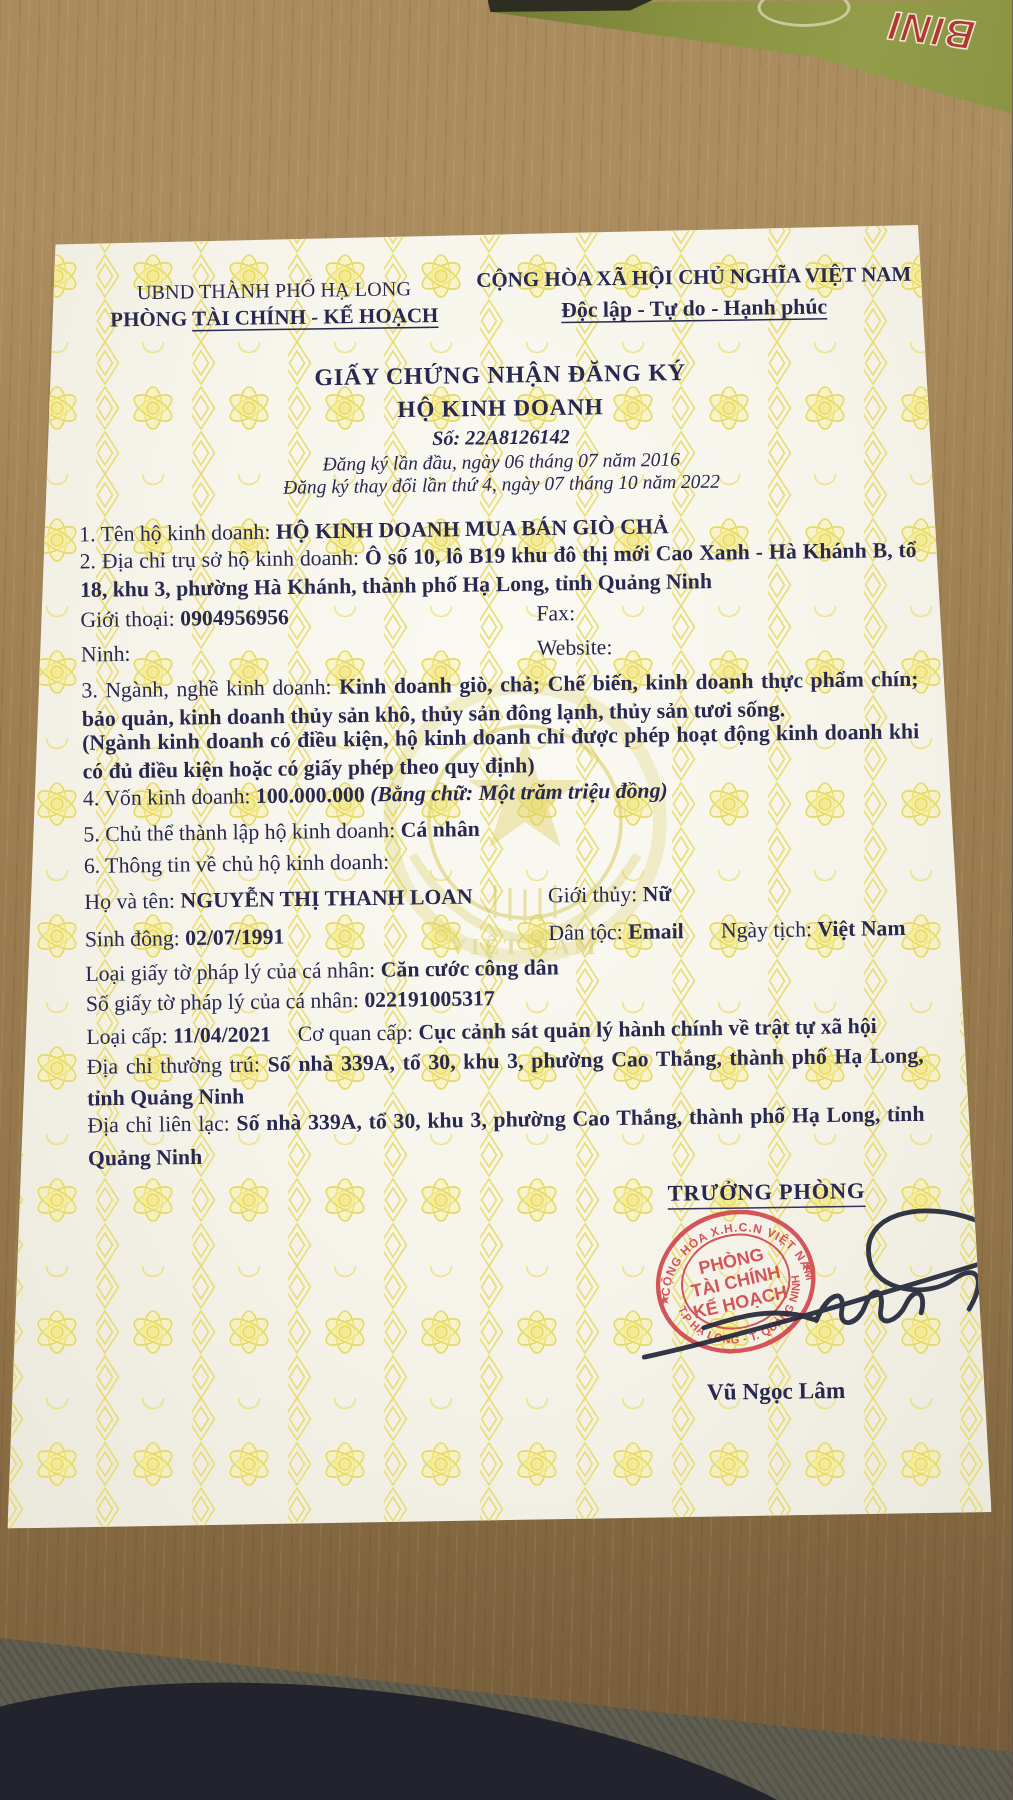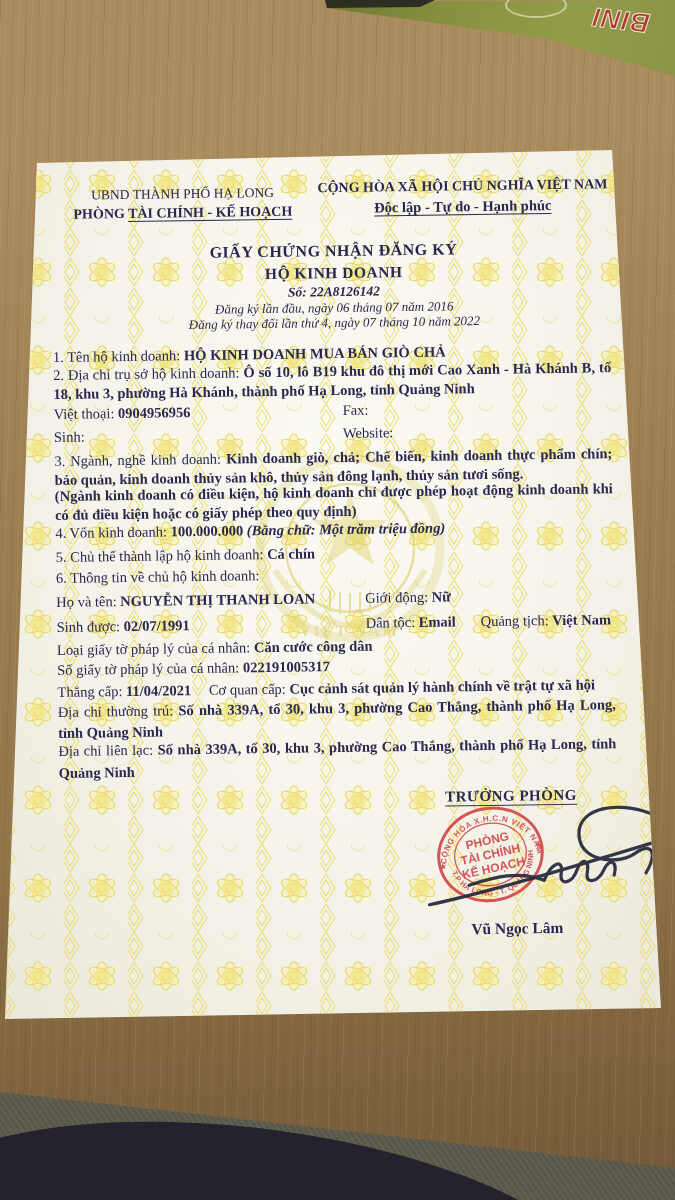--- a/index.html
+++ b/index.html
@@ -47,21 +47,21 @@
   .titleblock{position:absolute;top:102px;left:88px;width:500px;text-align:center;}
   .titleblock .t1{font-weight:bold;font-size:16px;letter-spacing:.5px;}
   .titleblock .t2{font-weight:bold;font-size:15.5px;margin-top:4px;letter-spacing:.5px;}
   .titleblock .num{font-weight:bold;font-style:italic;font-size:13.5px;margin-top:2px;}
   .titleblock .reg{font-style:italic;font-size:13px;line-height:15px;}
   .body{position:absolute;top:0;left:56px;width:558px;}
   .row{position:absolute;left:0;width:558px;line-height:20px;}
   .para{text-align:justify;line-height:19px;}
   .lbl{font-weight:normal;}
   .val{font-weight:bold;}
-  .c1{position:absolute;left:289px;top:0;}
+  .c1{position:absolute;left:304px;top:0;}
   .c1b{position:absolute;left:309px;top:0;}
   .c2b{position:absolute;left:424px;top:0;}
   .sig-title{position:absolute;top:650px;left:418px;width:180px;text-align:center;
        font-weight:bold;font-size:15px;letter-spacing:.5px;}
   .sig-title span{border-bottom:1.5px solid #33335c;padding-bottom:1px;}
   .signer{position:absolute;top:782px;left:425px;width:175px;text-align:center;
        font-weight:bold;font-size:15.5px;}
   .stamp{position:absolute;top:658px;left:424px;width:130px;height:120px;transform:rotate(-12deg);opacity:.88;}
   .sigsvg{position:absolute;top:645px;left:405px;width:268px;height:130px;}
   .wm{position:absolute;top:300px;left:235px;width:230px;height:230px;opacity:.55;}
@@ -145,67 +145,67 @@
       <div class="body">
         <div class="row" style="top:203px">
           <span class="lbl">1. Tên hộ kinh doanh:</span>
           <span class="val">HỘ KINH DOANH MUA BÁN GIÒ CHẢ</span>
         </div>
         <div class="row para" style="top:222px">
           <span class="lbl">2. Địa chỉ trụ sở hộ kinh doanh:</span>
           <span class="val">Ô số 10, lô B19 khu đô thị mới Cao Xanh - Hà Khánh B, tổ 18, khu 3, phường Hà Khánh, thành phố Hạ Long, tỉnh Quảng Ninh</span>
         </div>
         <div class="row" style="top:260px">
-          <span class="lbl">Việt thoại:</span>
+          <span class="lbl">Giới thoại:</span>
           <span class="val">0904956956</span>
           <span class="c1 lbl">Fax:</span>
         </div>
         <div class="row" style="top:283px">
-          <span class="lbl">Sinh:</span>
+          <span class="lbl">Ninh:</span>
           <span class="c1 lbl">Website:</span>
         </div>
         <div class="row para" style="top:308px">
           <span class="lbl">3. Ngành, nghề kinh doanh:</span>
           <span class="val">Kinh doanh giò, chả; Chế biến, kinh doanh thực phẩm chín; bảo quản, kinh doanh thủy sản khô, thủy sản đông lạnh, thủy sản tươi sống.</span>
         </div>
         <div class="row para val" style="top:343px">(Ngành kinh doanh có điều kiện, hộ kinh doanh chỉ được phép hoạt động kinh doanh khi có đủ điều kiện hoặc có giấy phép theo quy định)</div>
         <div class="row" style="top:379px">
           <span class="lbl">4. Vốn kinh doanh:</span>
           <span class="val">100.000.000</span>
           <span class="val" style="font-style:italic">(Bằng chữ: Một trăm triệu đồng)</span>
         </div>
         <div class="row" style="top:403px">
           <span class="lbl">5. Chủ thể thành lập hộ kinh doanh:</span>
-          <span class="val">Cá chín</span>
+          <span class="val">Cá nhân</span>
         </div>
         <div class="row lbl" style="top:424px">6. Thông tin về chủ hộ kinh doanh:</div>
         <div class="row" style="top:448px">
           <span class="lbl">Họ và tên:</span>
           <span class="val">NGUYỄN THỊ THANH LOAN</span>
-          <span class="c1b"><span class="lbl">Giới động:</span>
+          <span class="c1b"><span class="lbl">Giới thủy:</span>
             <span class="val">Nữ</span></span>
         </div>
         <div class="row" style="top:473px">
-          <span class="lbl">Sinh được:</span>
+          <span class="lbl">Sinh đông:</span>
           <span class="val">02/07/1991</span>
           <span class="c1b"><span class="lbl">Dân tộc:</span>
             <span class="val">Email</span></span>
-          <span class="c2b"><span class="lbl">Quảng tịch:</span>
+          <span class="c2b"><span class="lbl">Ngày tịch:</span>
             <span class="val">Việt Nam</span></span>
         </div>
         <div class="row" style="top:496px">
           <span class="lbl">Loại giấy tờ pháp lý của cá nhân:</span>
           <span class="val">Căn cước công dân</span>
         </div>
         <div class="row" style="top:516px">
           <span class="lbl">Số giấy tờ pháp lý của cá nhân:</span>
           <span class="val">022191005317</span>
         </div>
         <div class="row" style="top:538px">
-          <span class="lbl">Thắng cấp:</span>
+          <span class="lbl">Loại cấp:</span>
           <span class="val">11/04/2021</span>
           <span class="lbl" style="margin-left:14px">Cơ quan cấp:</span>
           <span class="val">Cục cảnh sát quản lý hành chính về trật tự xã hội</span>
         </div>
         <div class="row para" style="top:558px;line-height:21px">
           <span class="lbl">Địa chỉ thường trú:</span>
           <span class="val">Số nhà 339A, tổ 30, khu 3, phường Cao Thắng, thành phố Hạ Long, tỉnh Quảng Ninh</span>
         </div>
         <div class="row para" style="top:596px;line-height:22px">
           <span class="lbl">Địa chỉ liên lạc:</span>

